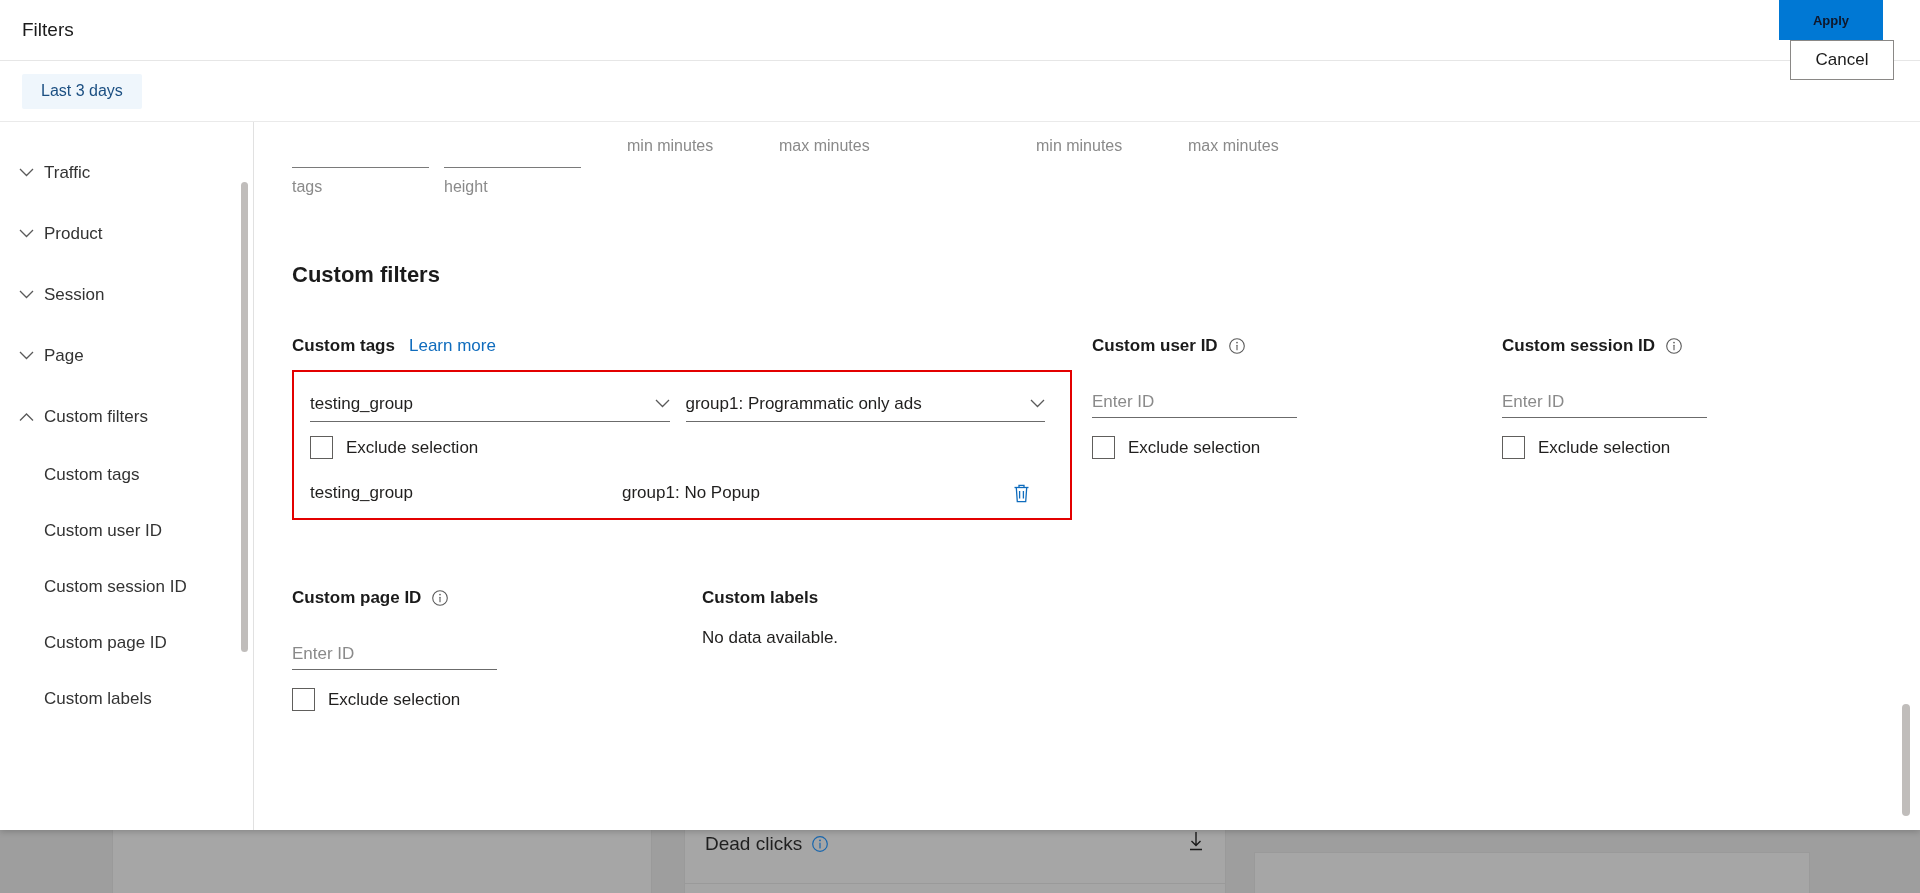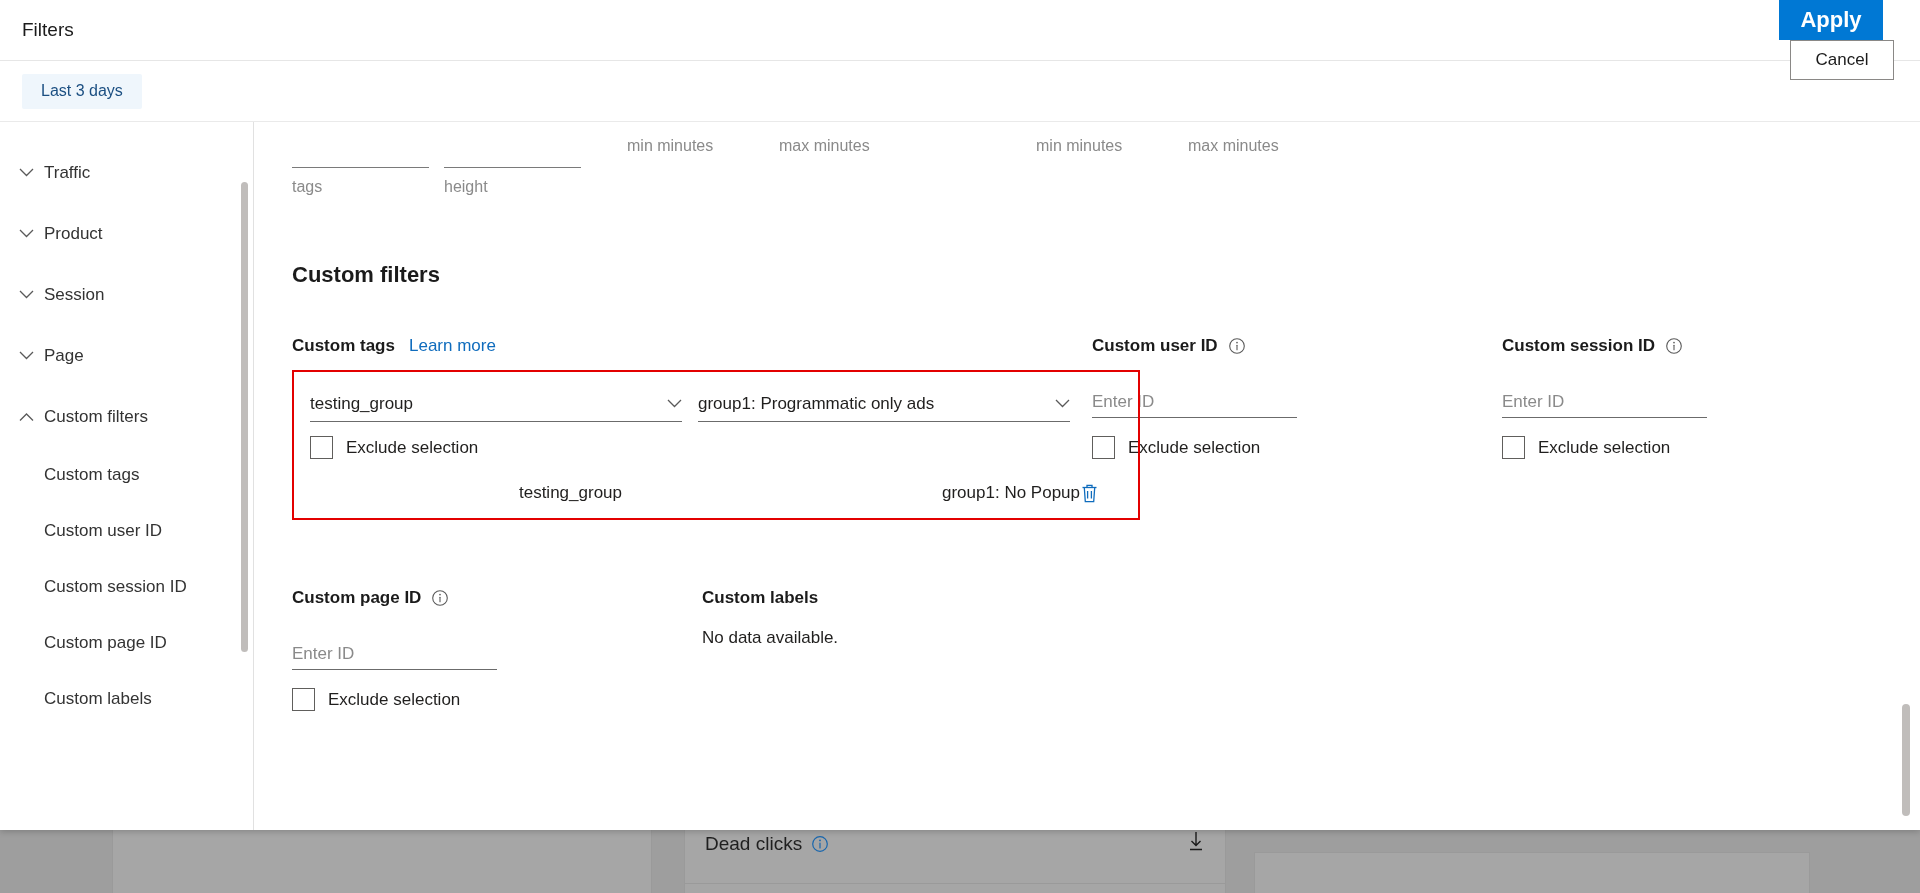--- a/index.html
+++ b/index.html
@@ -67,21 +67,21 @@
     box-shadow:0 2px 6px rgba(0,0,0,.18);
   }
   .panel-head {
     height:61px; display:flex; align-items:center; flex:0 0 61px;
     border-bottom:1px solid #e6e6e6; padding:0 26px 0 22px;
   }
   .panel-title { font-size:19px; color:#1b1b1b; }
   .panel-actions { margin-left:auto; display:flex; align-items:center; gap:0;flex-direction:column; }
   .btn-clear { font-size:17px; color:#1b1b1b; padding:0 22px; background:none; border:none;
     cursor:pointer; font-family:inherit; }
-  .btn-apply { background:#0078d4; color:#ffffff; font-size:22px; font-weight:700; border:none;
+  .btn-apply { background:#0078d4; color:#0f172a; font-size:13px; font-weight:700; border:none;
     height:40px; width:104px; cursor:pointer; font-family:inherit; }
   .btn-cancel { background:#fff; color:#1b1b1b; font-size:17px; border:1px solid #8a8886;
     height:40px; width:104px; margin-left:22px; cursor:pointer; font-family:inherit; }
 
   .chips { height:60px; display:flex; align-items:center; gap:24px; padding:0 22px; flex:0 0 60px; }
   .chip { background:#eff6fc; color:#1b4f82; font-size:16px; height:35px; display:flex;
     align-items:center; padding:0 19px; border-radius:2px; }
   .chip .bold { font-weight:700; margin-left:5px; color:#14426f; }
   .chip .x { margin-left:21px; color:#1b4f82; display:flex; cursor:pointer; }
 
@@ -110,23 +110,22 @@
   .grid3 { display:flex; margin-top:48px; }
   .col-a { width:800px; flex:0 0 800px; position:relative; }
   .col-b { width:410px; flex:0 0 410px; }
   .col-c { width:410px; flex:0 0 410px; }
 
   .fld-label { font-size:17px; font-weight:700; color:#1b1b1b; display:flex; align-items:center; }
   .learn { color:#0f6cbd; font-weight:400; margin-left:14px; cursor:pointer; }
   .info-circ { margin-left:10px; display:inline-flex; cursor:pointer; }
 
   .redbox {
-    position:relative; border:2px solid #e30000; margin-top:14px; width:848px;
+    position:relative; border:2px solid #e30000; margin-top:14px; width:780px;
     padding:14px 25px 8px 16px;
-    text-align:right;
   }
   .selects { display:flex; gap:16px; }
   .sel { position:relative; width:372px; height:36px; border-bottom:1px solid #6b6b6b;
     display:flex; align-items:center; cursor:pointer; }
   .sel span { font-size:17px; color:#201f1e; }
   .sel .scv { margin-left:auto; color:#5a5a5a; display:flex; }
 
   .chkrow { display:flex; align-items:center; margin-top:14px; }
   .chk { width:23px; height:23px; border:1px solid #605e5c; background:#fff; cursor:pointer;
     flex:0 0 23px; }

